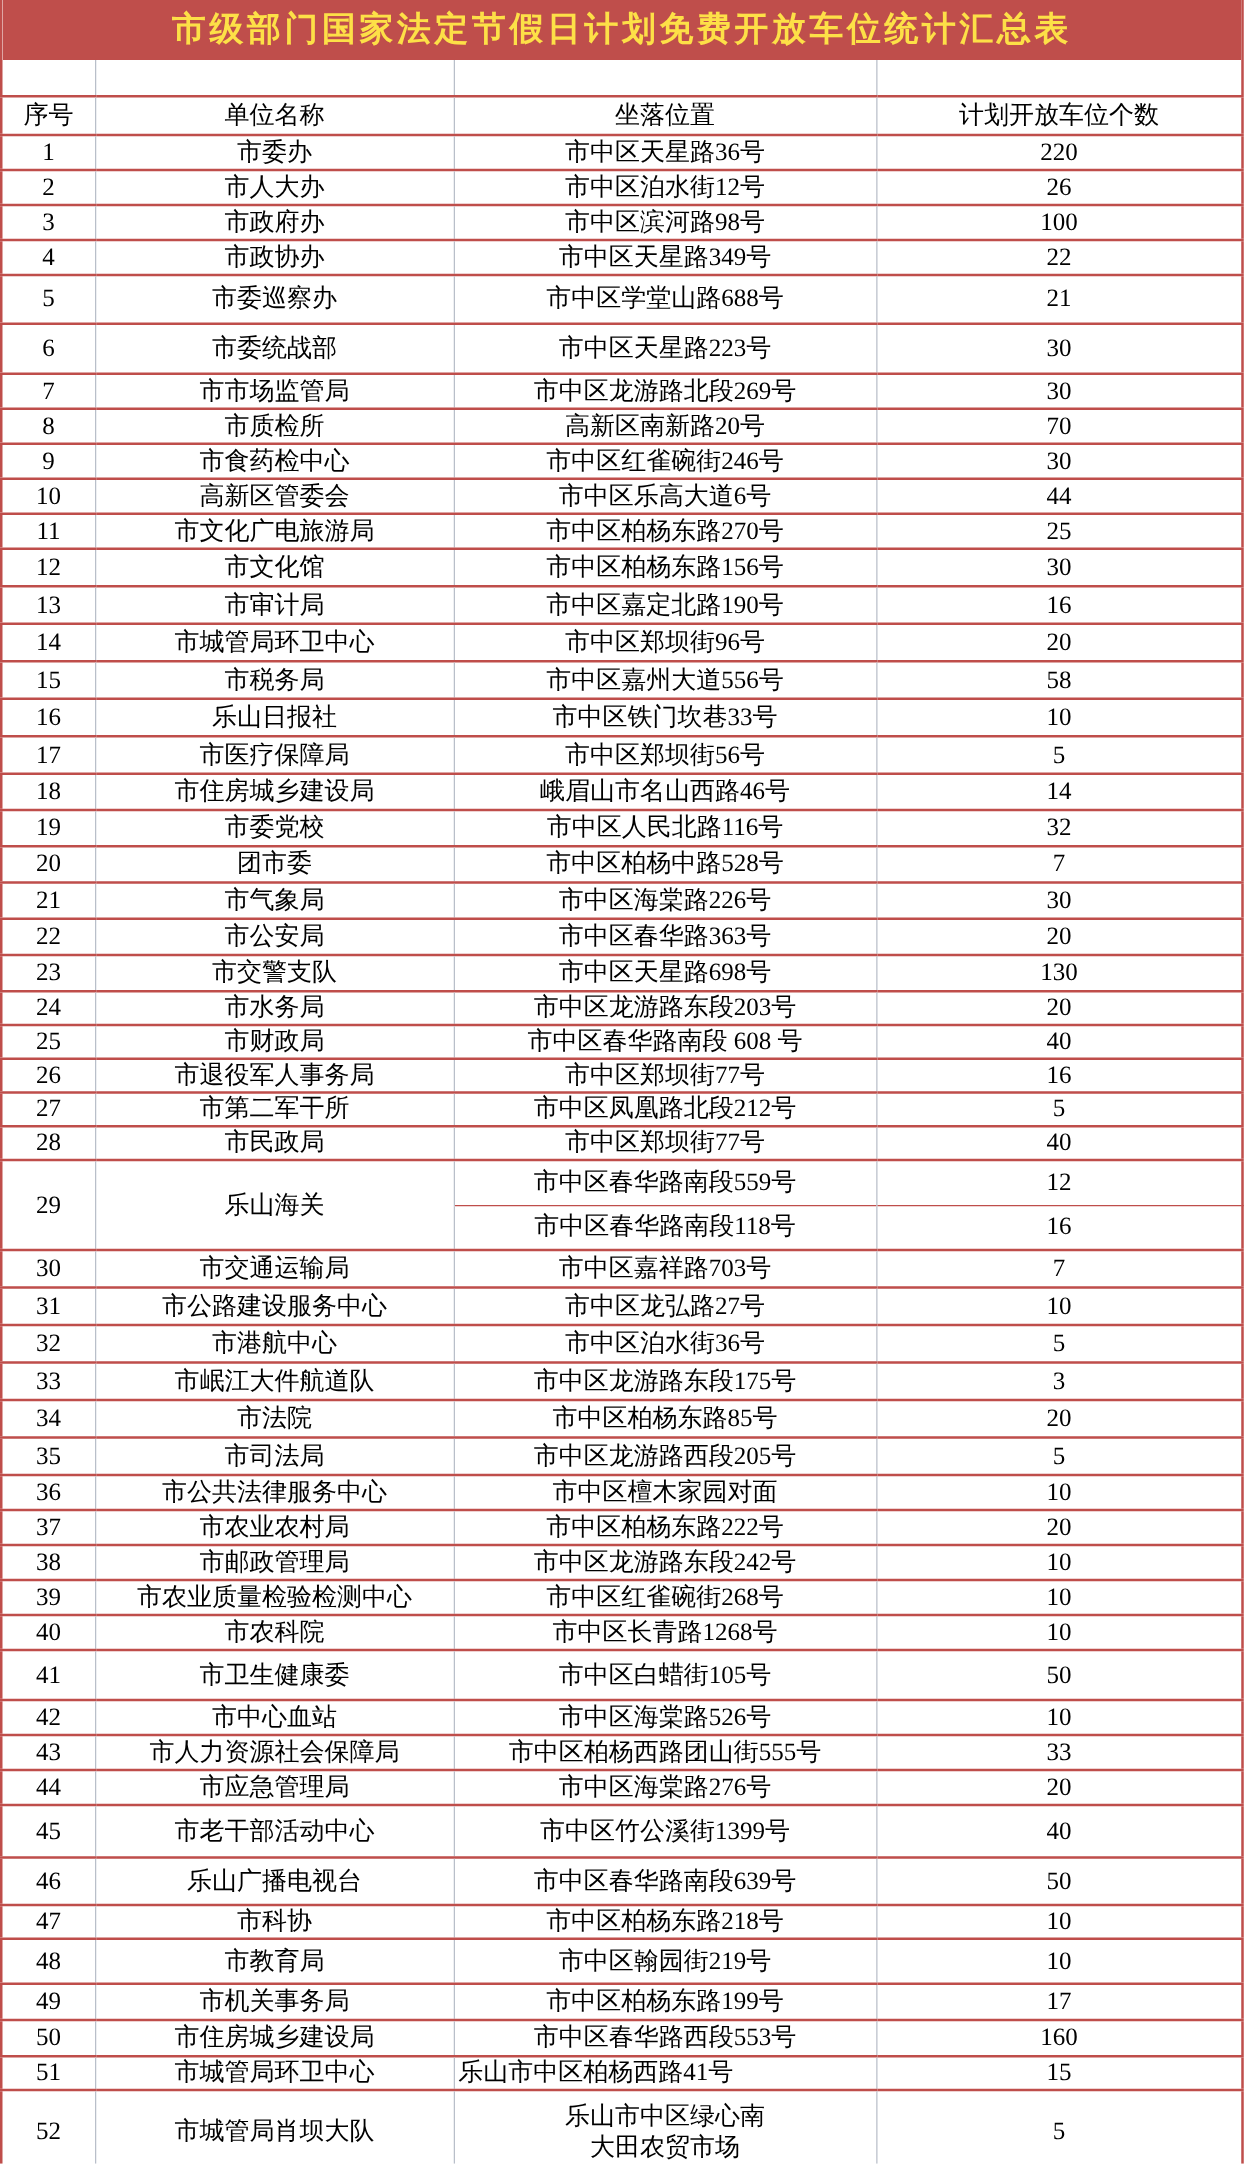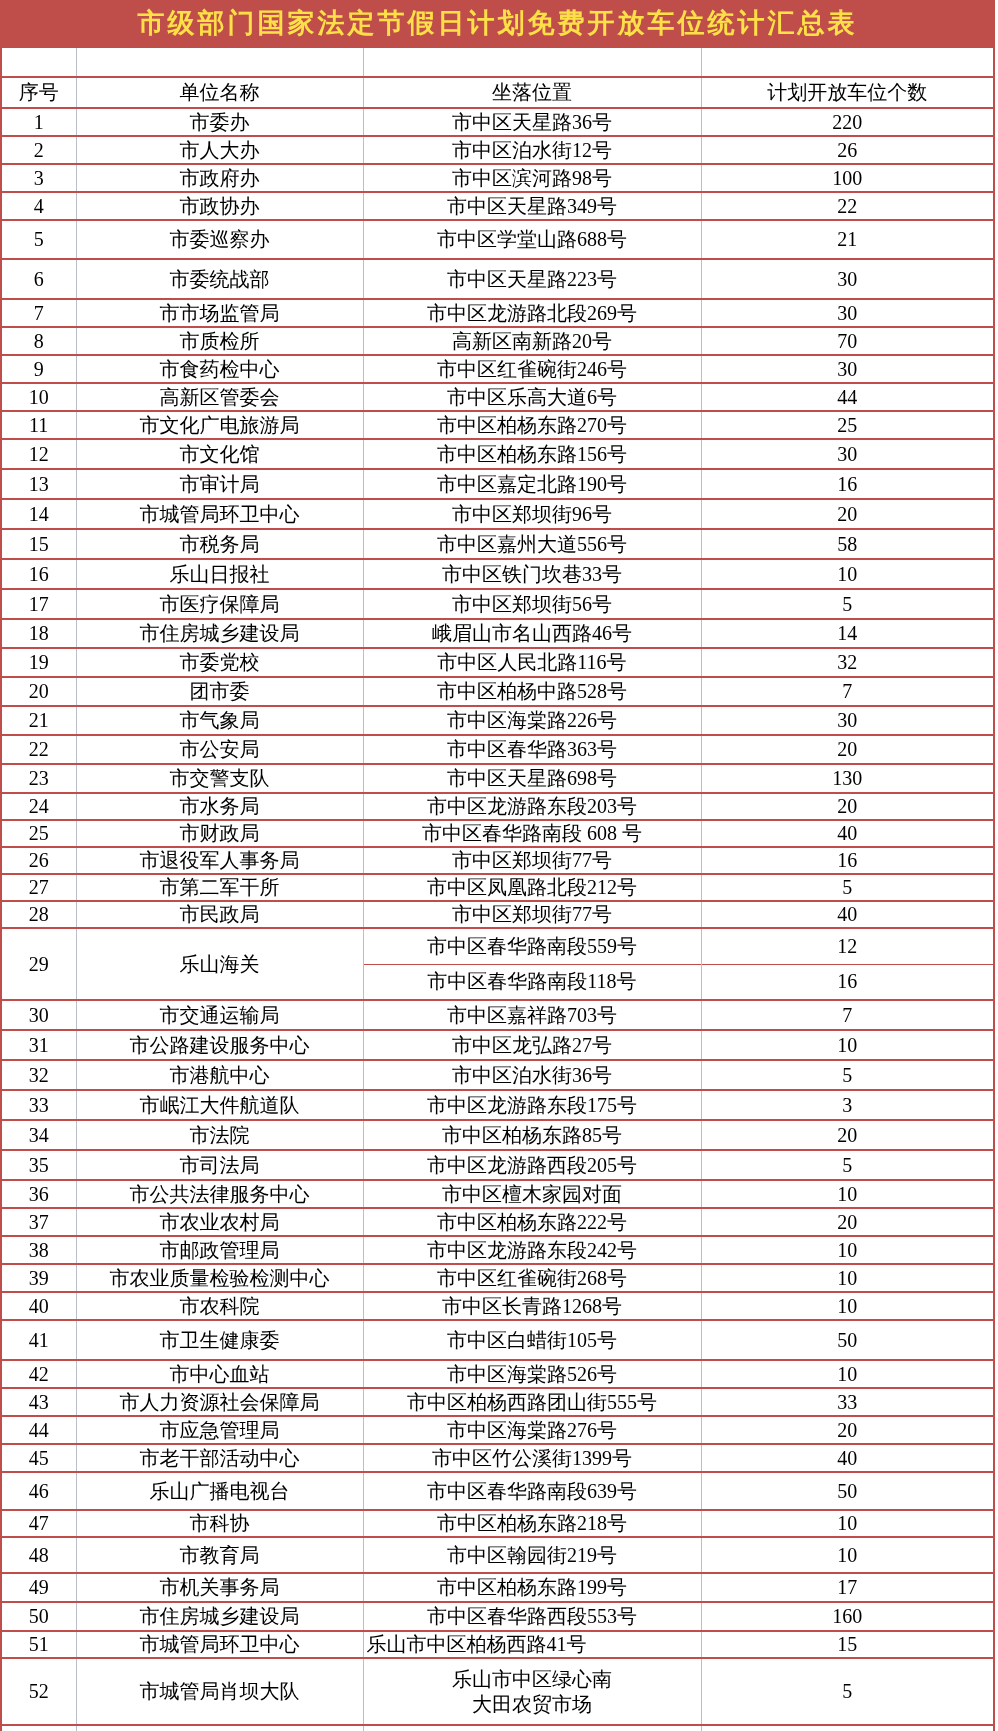--- a/index.html
+++ b/index.html
@@ -331,21 +331,21 @@
           <td>市人力资源社会保障局</td>
           <td>市中区柏杨西路团山街555号</td>
           <td>33</td>
         </tr>
         <tr style="height: 28px;">
           <td>44</td>
           <td>市应急管理局</td>
           <td>市中区海棠路276号</td>
           <td>20</td>
         </tr>
-        <tr style="height: 28px;">
+        <tr style="height: 42px;">
           <td>45</td>
           <td>市老干部活动中心</td>
           <td>市中区竹公溪街1399号</td>
           <td>40</td>
         </tr>
         <tr style="height: 38px;">
           <td>46</td>
           <td>乐山广播电视台</td>
           <td>市中区春华路南段639号</td>
           <td>50</td>

